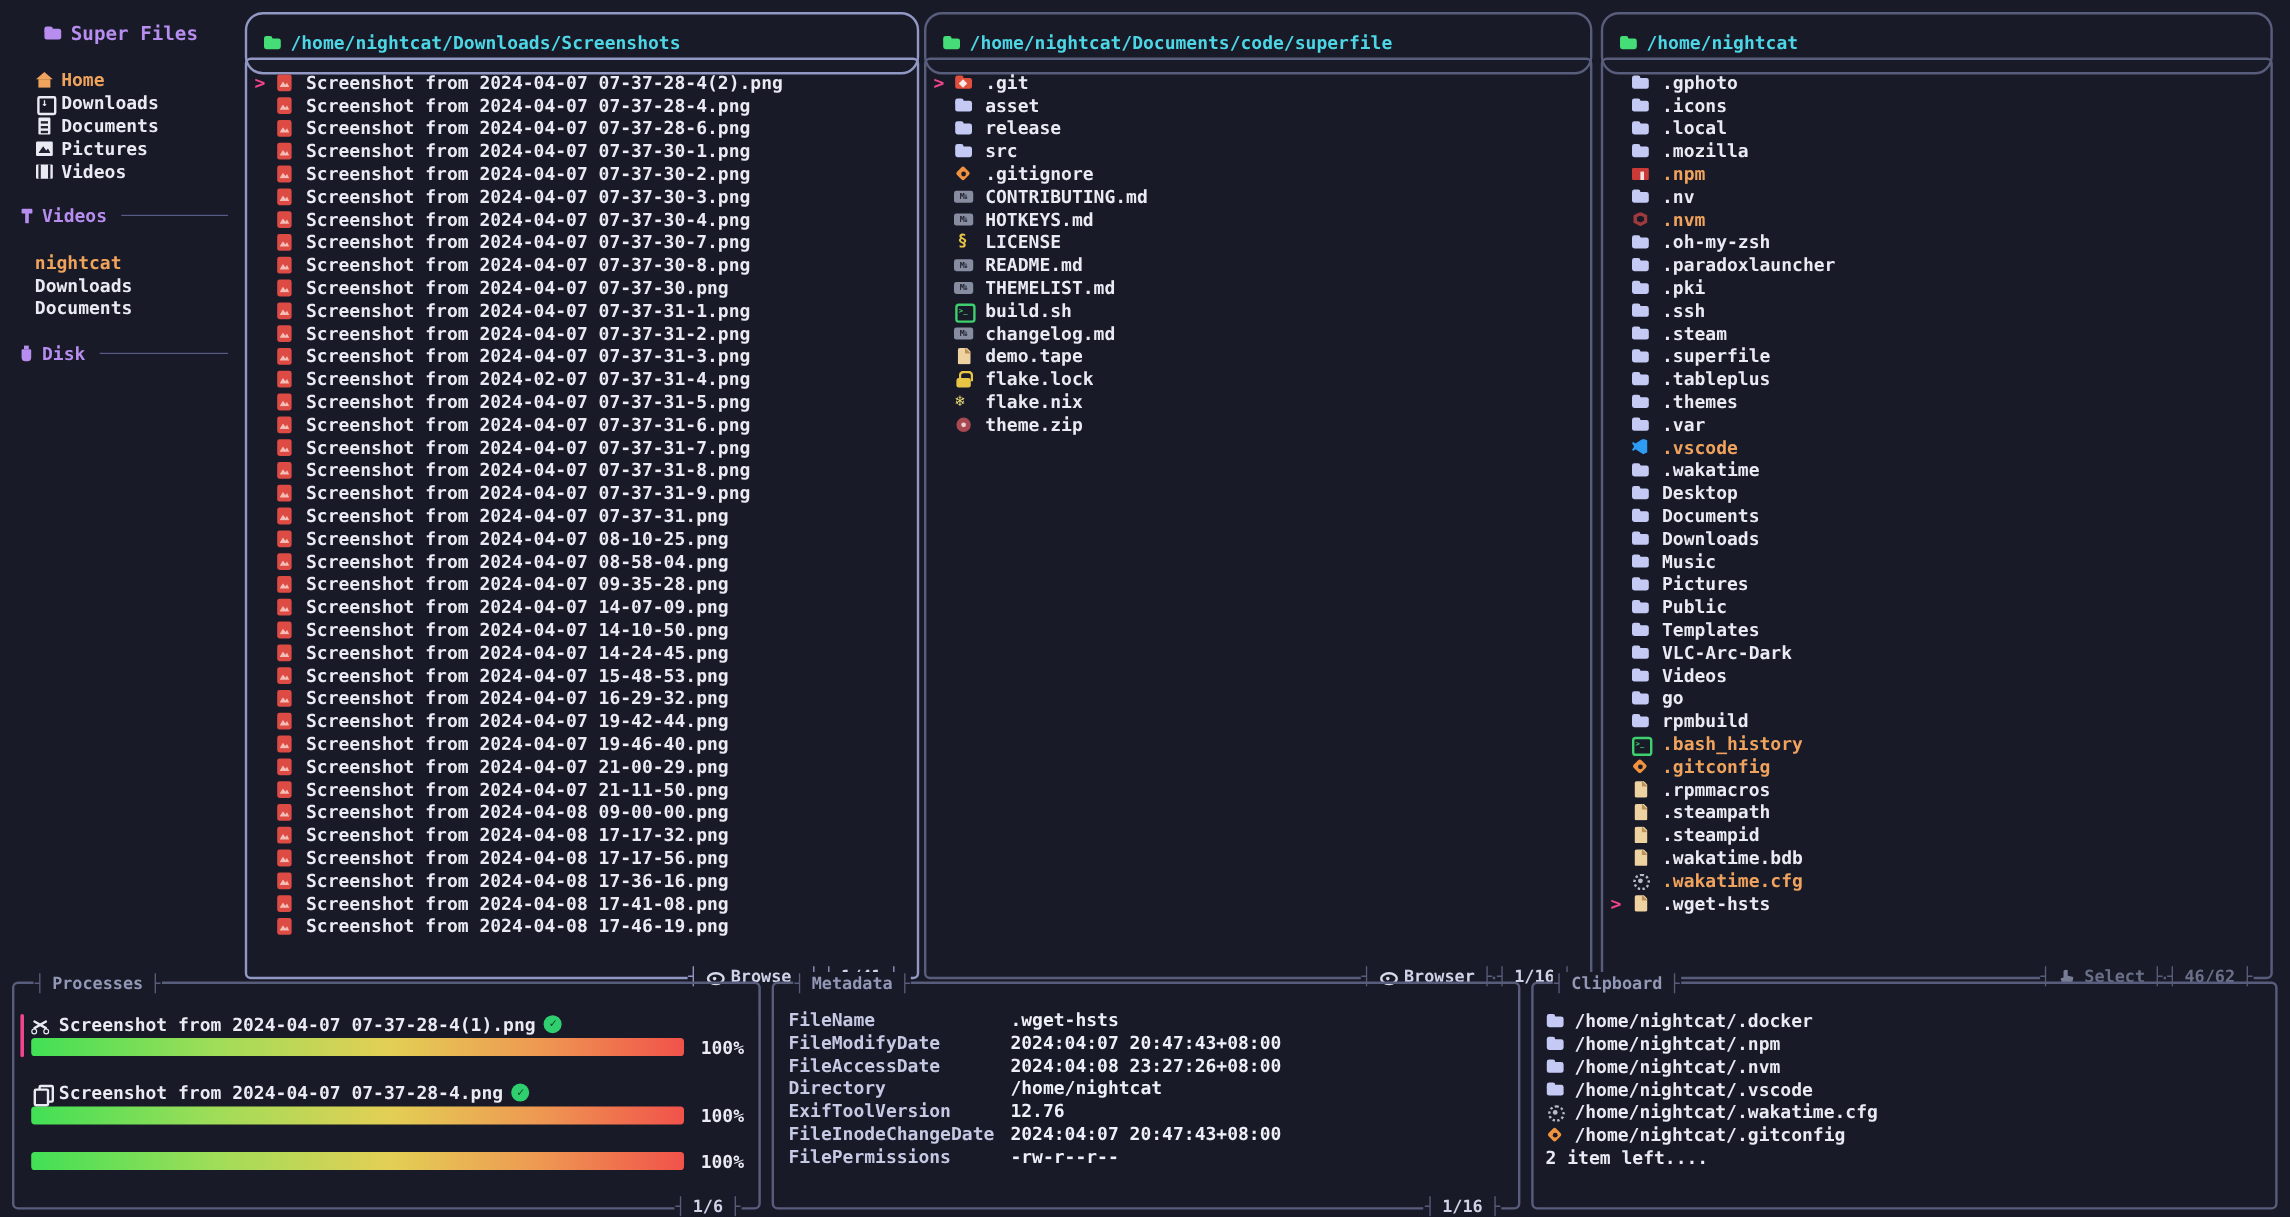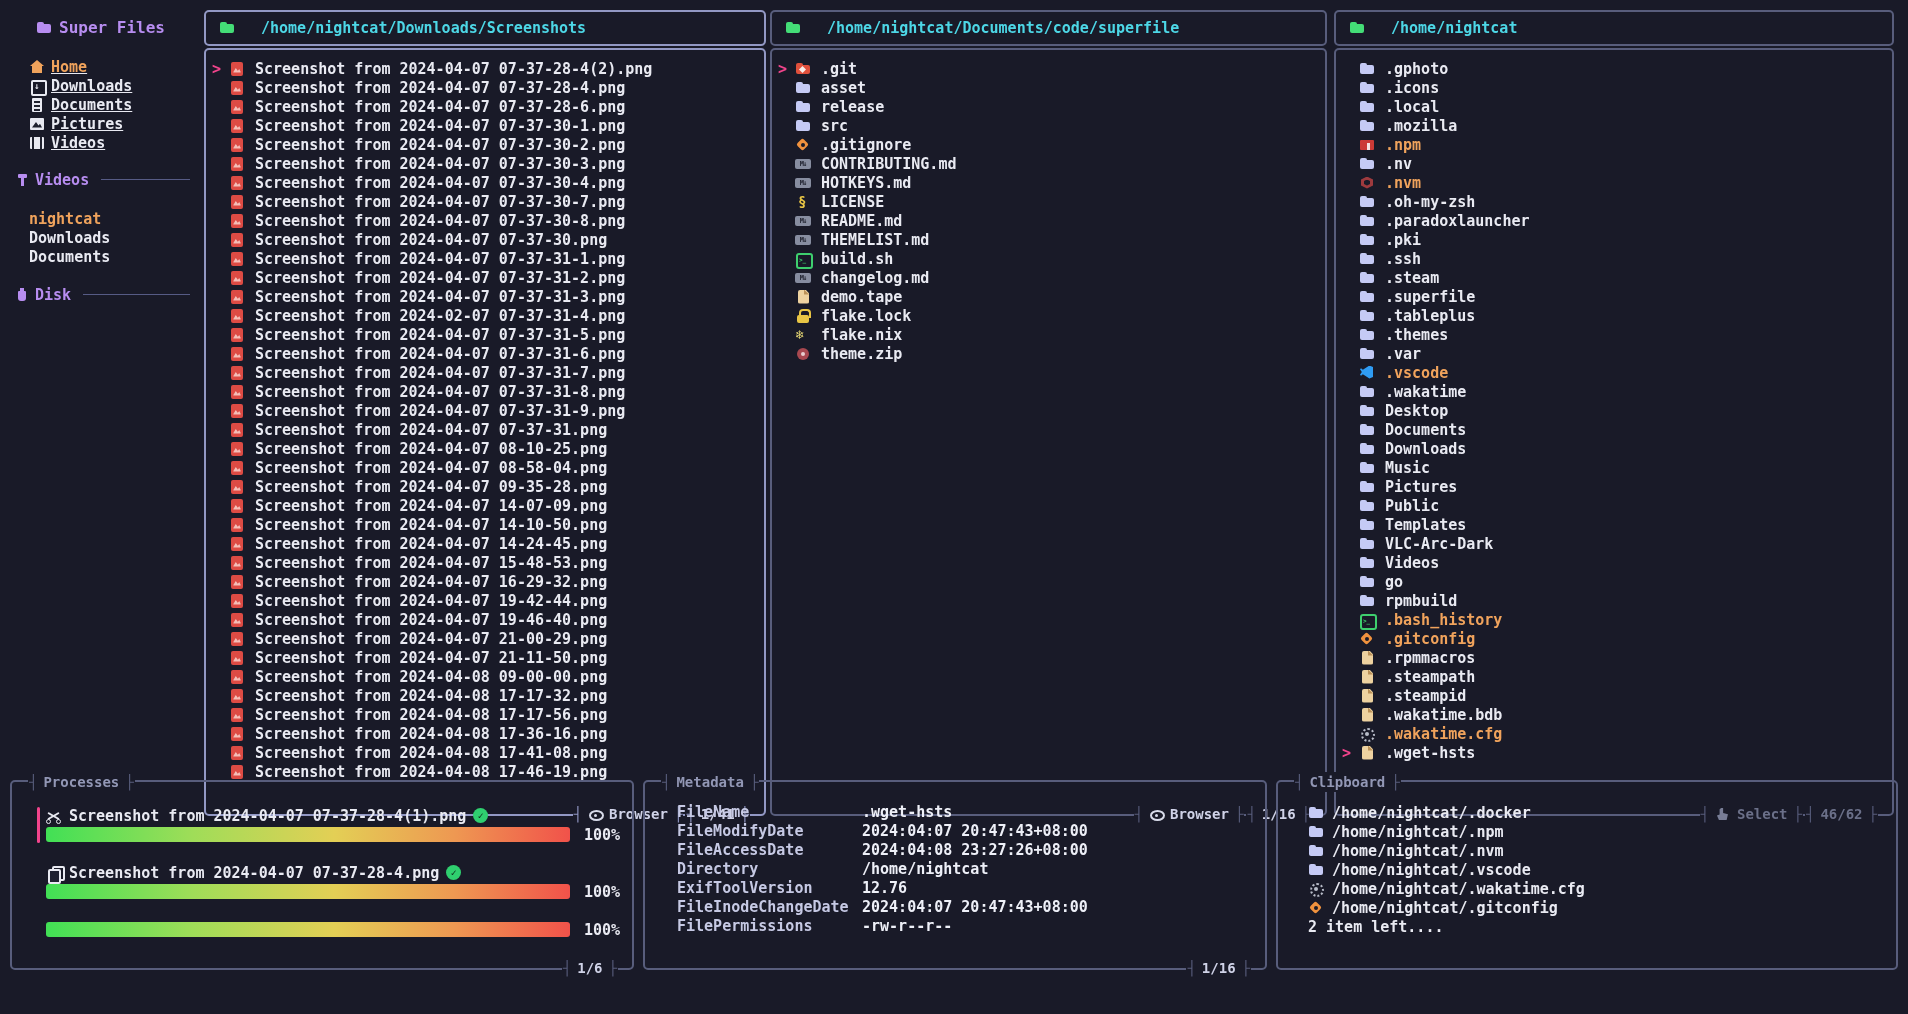--- a/index.html
+++ b/index.html
@@ -70,49 +70,49 @@
   .ic.cut i::before,.ic.cut i::after{content:"";position:absolute;width:3px;height:3px;border:1.5px solid var(--txt);border-radius:50%;top:11px;}
   .ic.cut i::before{left:0;} .ic.cut i::after{left:10px;}
   .ic.copy::before{content:"";position:absolute;left:2px;top:4px;width:9px;height:11px;border:2px solid var(--txt);border-radius:2px;background:#1e2030;z-index:1;}
   .ic.copy::after{content:"";position:absolute;left:6px;top:1px;width:9px;height:11px;border:2px solid var(--txt);border-radius:2px;z-index:0;}
   .ic.trash::before{content:"";position:absolute;left:3px;top:5px;width:10px;height:10px;border:2px solid var(--txt);border-top:none;border-radius:0 0 2px 2px;}
   .ic.trash::after{content:"";position:absolute;left:1px;top:3px;width:14px;height:2px;background:var(--txt);}
 
   
   .sidebar{position:absolute;left:0;top:0;width:204px;height:1014px;}
   .sb-title{position:absolute;left:36px;top:18px;display:flex;align-items:center;gap:7px;color:var(--purple);font-size:16px;}
-  .sb-nav{position:absolute;left:29px;top:57px;text-decoration:underline;}
+  .sb-nav{position:absolute;left:29px;top:57px;}
   .sb-item{height:19px;display:flex;align-items:center;gap:6px;}
   .sb-item .lbl{white-space:nowrap;}
   .sb-item.accent .lbl{color:var(--orange);}
   .sb-sec{position:absolute;left:15px;right:14px;display:flex;align-items:center;gap:6px;height:19px;color:var(--purple);}
   .sb-sec .line{flex:1;border-top:1px solid #565b85;margin-left:6px;}
   .sb-sub{position:absolute;left:29px;}
   .sb-sub .sb-item{gap:0;}
   
   .panel{position:absolute;top:10px;}
-  .phead{position:absolute;left:0;top:0;width:100%;height:36px;border:2px solid var(--pc);border-radius:5px;
-         display:flex;align-items:center;gap:26px;padding-left:13px;}
+  .phead{position:absolute;left:0;top:0;width:100%;height:52px;border:2px solid var(--pc);border-radius:15px;
+         display:flex;align-items:center;gap:7px;padding-left:13px;}
   .ppath{color:var(--cyan);white-space:nowrap;overflow:hidden;}
   .pbody{position:absolute;left:0;top:38px;width:100%;height:768px;border:2px solid var(--pc);border-radius:5px;padding-top:9px;}
   .panel.focused{--pc:var(--bcf);} .panel{--pc:var(--bc);}
   .row{height:19px;display:flex;align-items:center;padding:0 6px 0 6px;}
   .cur{width:17px;color:var(--pink);flex:none;}
   .row .ic{margin-right:10px;}
   .fname{white-space:nowrap;overflow:hidden;}
   .fname.accent{color:var(--orange);}
   
   .bfoot{position:absolute;right:14px;bottom:-10px;display:flex;gap:2px;font-size:14px;line-height:20px;color:#d0d3e8;}
   .seg{background:var(--bg);display:flex;align-items:center;gap:6px;padding:0 1px;}
   .seg::before{content:"┤";color:var(--pc,var(--bc));}
   .seg::after{content:"├";color:var(--pc,var(--bc));}
   .bfoot.dim{color:var(--dim);}
   .btitle{position:absolute;left:16px;top:-10px;font-size:14px;line-height:20px;color:var(--lbl);display:flex;}
   
-  .box{position:absolute;top:780px;height:190px;border:2px solid var(--bc);border-radius:5px;padding-left:20px;}
+  .box{position:absolute;top:818px;height:190px;border:2px solid var(--bc);border-radius:5px;}
   .bfoot2{position:absolute;right:14px;bottom:-10px;font-size:14px;line-height:20px;color:#d0d3e8;display:flex;}
   
   .proc-wrap{padding:24px 12px 0 14px;position:relative;}
   .proc-item{margin-bottom:19px;position:relative;}
   .proc-head{height:19px;display:flex;align-items:center;gap:7px;}
   .pname{white-space:nowrap;}
   .badge{width:15px;height:15px;border-radius:50%;background:#2fcf6f;flex:none;position:relative;}
   .badge::after{content:"✓";position:absolute;left:0;top:0;width:15px;height:15px;color:#103a22;font-size:10px;line-height:15px;text-align:center;}
   .barrow{height:19px;display:flex;align-items:center;gap:8px;}
   .bar{flex:1;height:15px;border-radius:3px;background:linear-gradient(90deg,#41e055 0%,#9fdd58 28%,#e3cf55 55%,#ee9852 78%,#f1524a 100%);}

